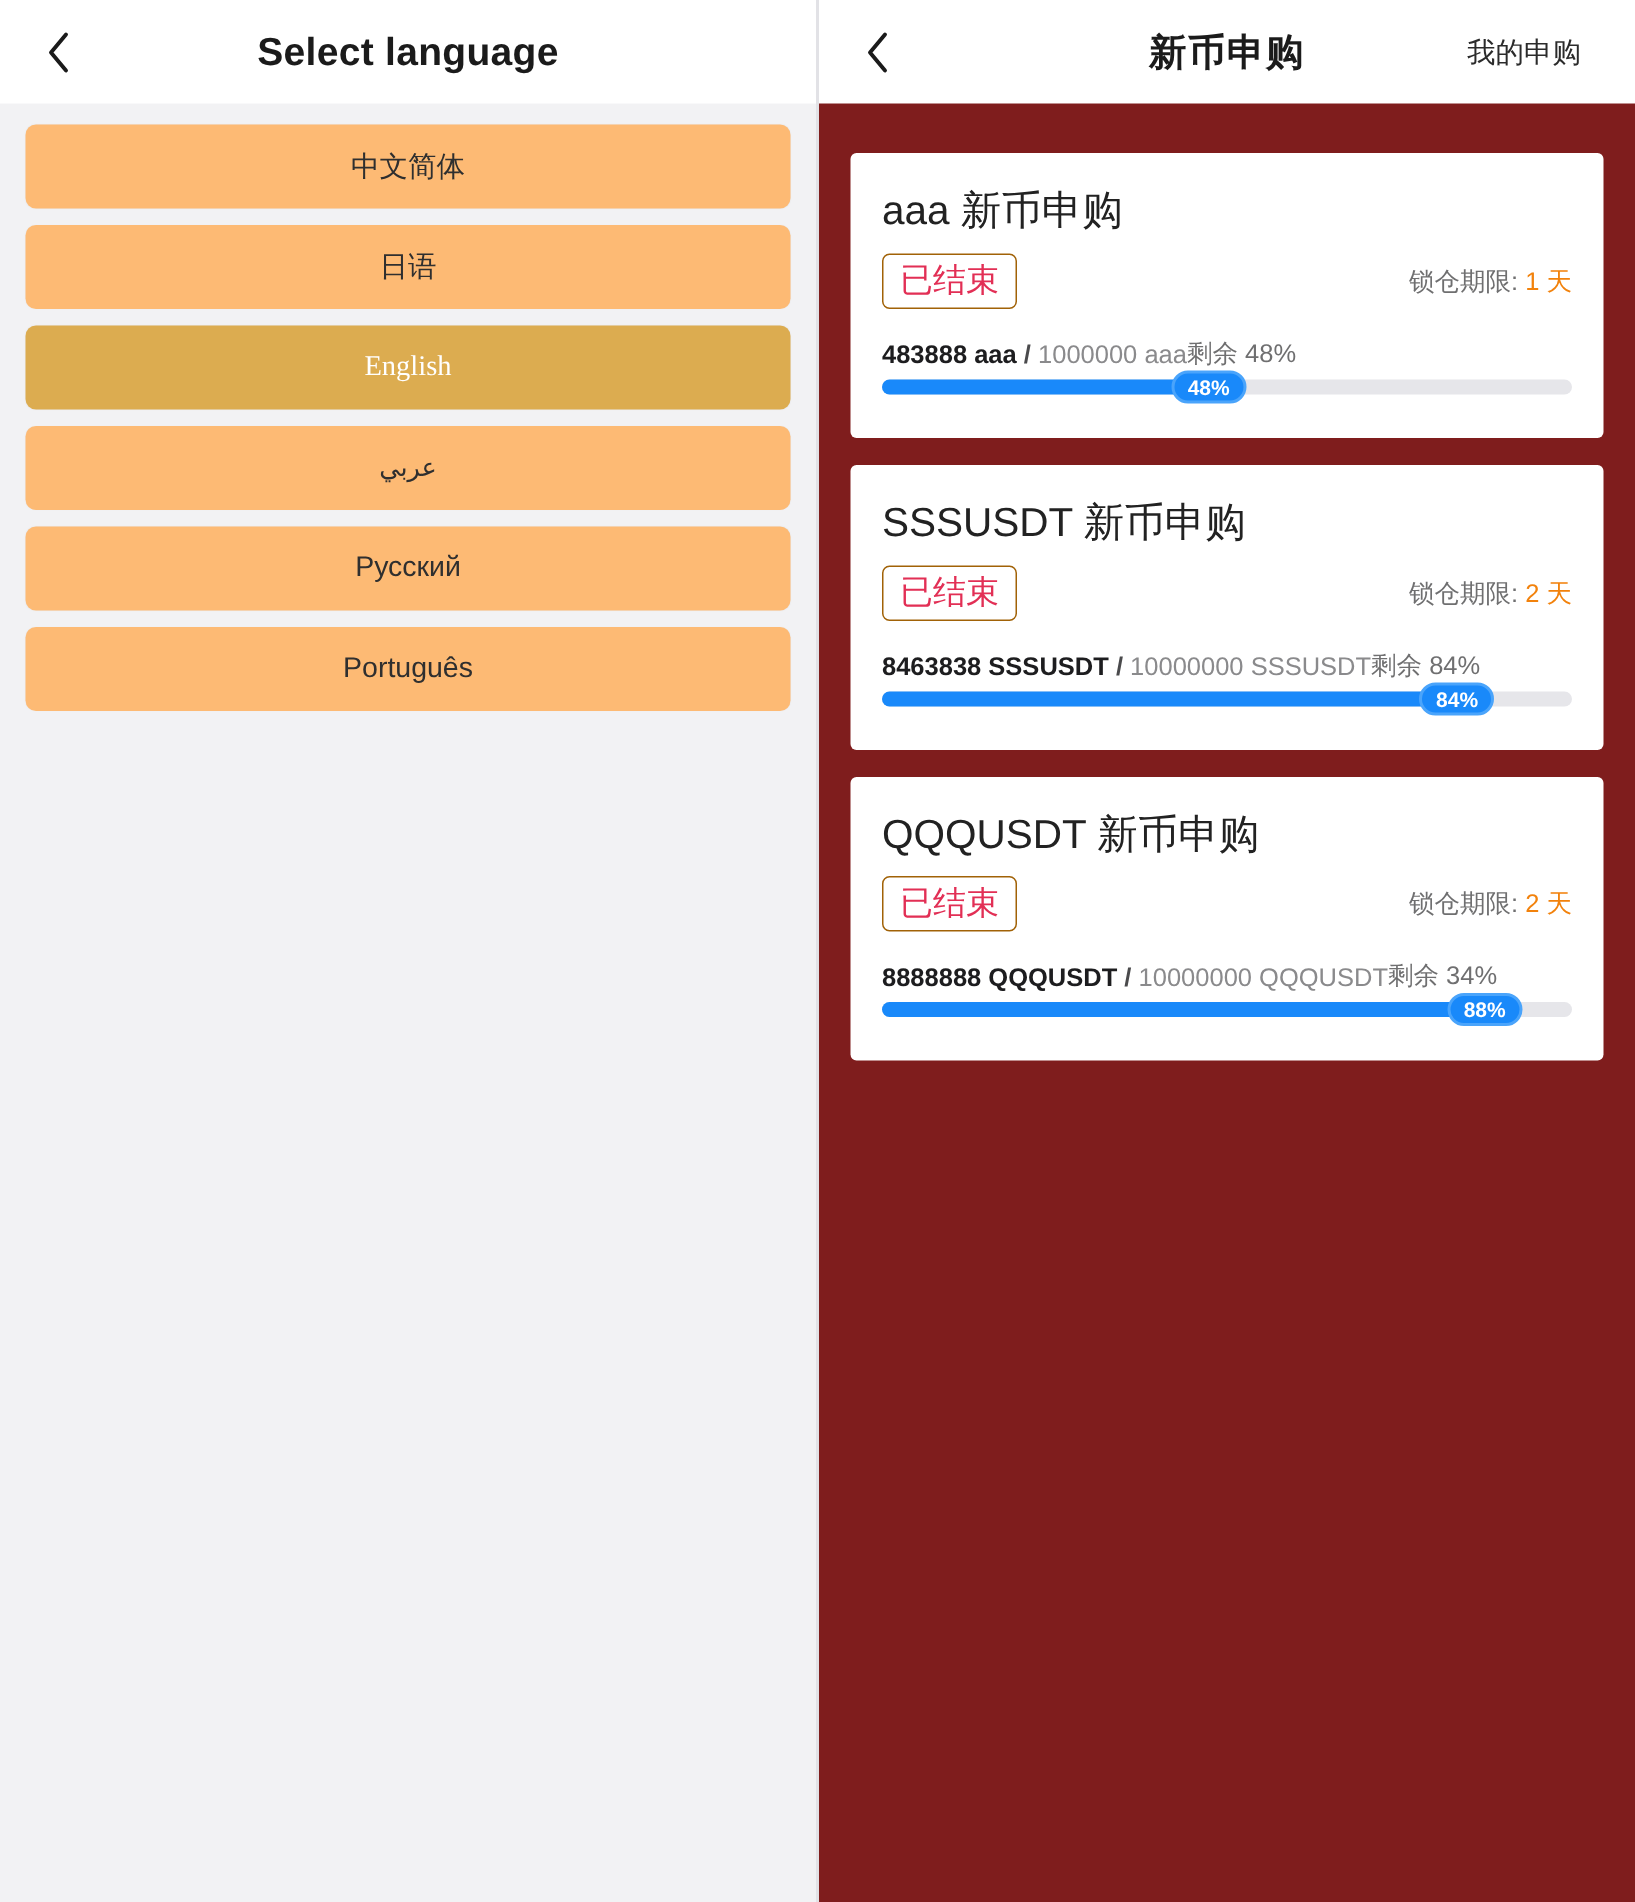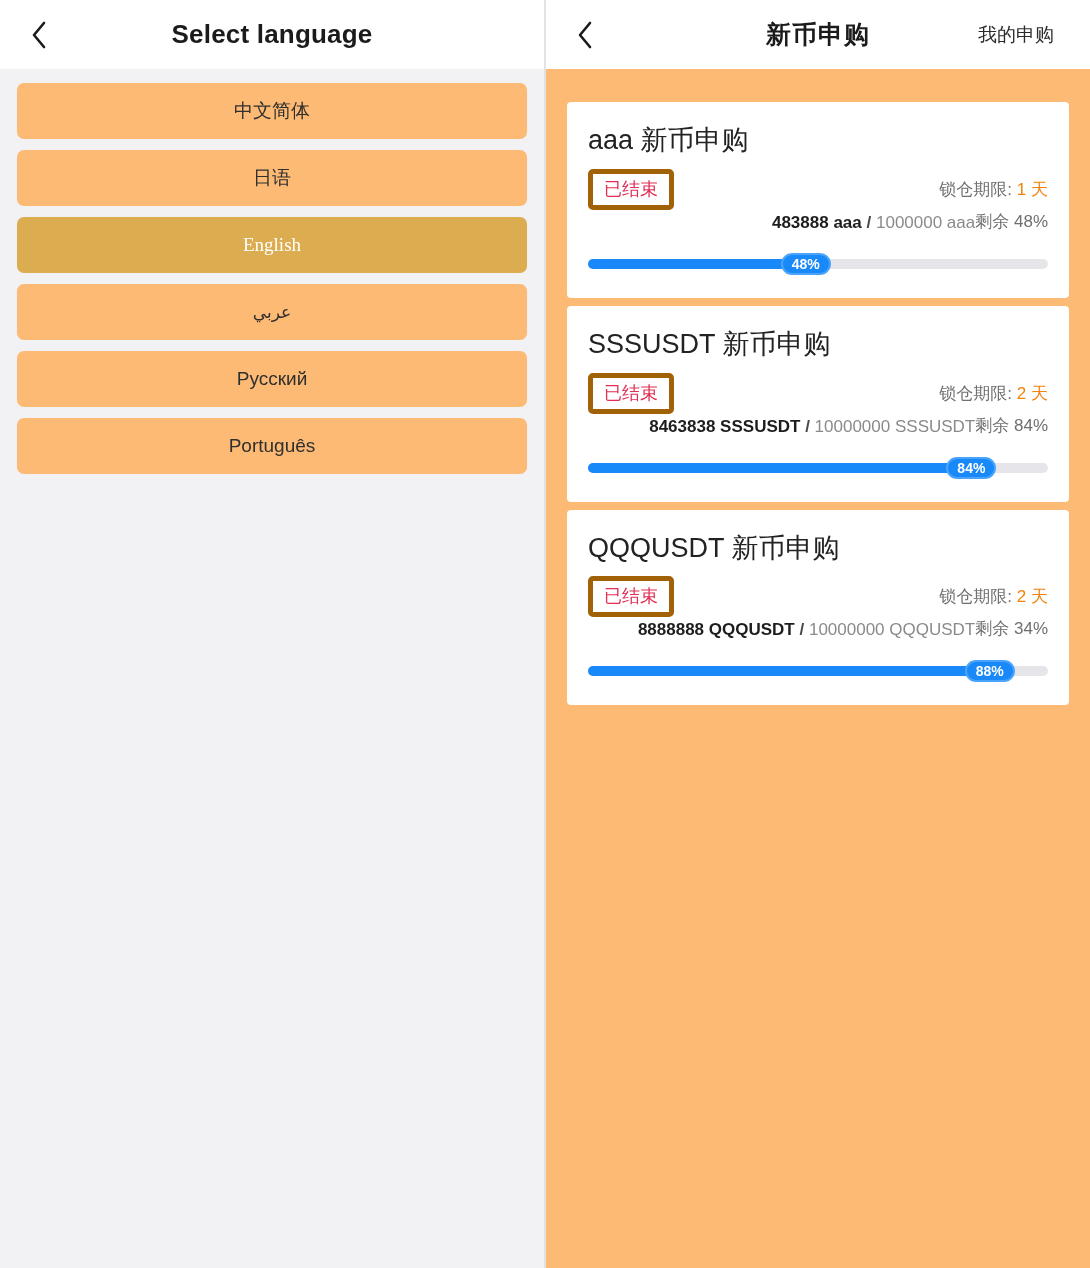--- a/index.html
+++ b/index.html
@@ -25,21 +25,21 @@
     height: 100%;
     background: #f2f2f4;
     border-right: 2px solid #e2e2e6;
     display: flex;
     flex-direction: column;
   }
 
   .panel-right {
     width: 544px;
     height: 100%;
-    background: #fdba74;
+    background: #7f1d1d;
     display: flex;
     flex-direction: column;
   }
 
   .navbar {
     position: relative;
     height: 69px;
     flex: 0 0 69px;
     background: #ffffff;
     display: flex;
@@ -109,21 +109,21 @@
   .lang-item.rtl {
     direction: rtl;
     font-size: 17px;
   }
 
   
   .card-list {
     padding: 33px 21px 0 21px;
     display: flex;
     flex-direction: column;
-    gap: 8px;
+    gap: 18px;
   }
 
   .ipo-card {
     background: #ffffff;
     border-radius: 4px;
     padding: 22px 21px 23px 21px;
   }
 
   .ipo-title {
     font-size: 27px;
@@ -137,40 +137,41 @@
   .ipo-row {
     display: flex;
     align-items: center;
     justify-content: space-between;
   }
 
   .ipo-badge {
     display: inline-flex;
     align-items: center;
     justify-content: center;
-    border: 5px solid #a16207;
+    border: 1px solid #a16207;
     color: #e22f55;
     border-radius: 5px;
-    font-size: 18px;
+    font-size: 22px;
     padding: 6px 11px 7px 11px;
     line-height: 1;
     background: #ffffff;
   }
 
   .ipo-lock {
     font-size: 17px;
     color: #6f6f70;
     white-space: nowrap;
   }
   .ipo-lock .lock-value { color: #f2820c; }
 
   .ipo-row-amount {
+    margin-top: 18px;
     display: flex;
     align-items: flex-end;
-    justify-content: flex-end;
+    justify-content: flex-start;
   }
 
   .ipo-amount {
     font-size: 17px;
     color: #8a8a8c;
     white-space: nowrap;
   }
   .ipo-amount .sold {
     color: #1d1d1f;
     font-weight: bold;
@@ -178,21 +179,21 @@
   .ipo-amount .sep { color: #4a4a4c; font-weight: bold; }
 
   .ipo-remain {
     font-size: 17px;
     color: #6f6f70;
     white-space: nowrap;
   }
 
   
   .progress-wrap {
-    margin-top: 20px;
+    margin-top: 0;
     position: relative;
     height: 22px;
     display: flex;
     align-items: center;
   }
   .progress-track {
     position: absolute;
     left: 0; right: 0;
     height: 10px;
     border-radius: 6px;

